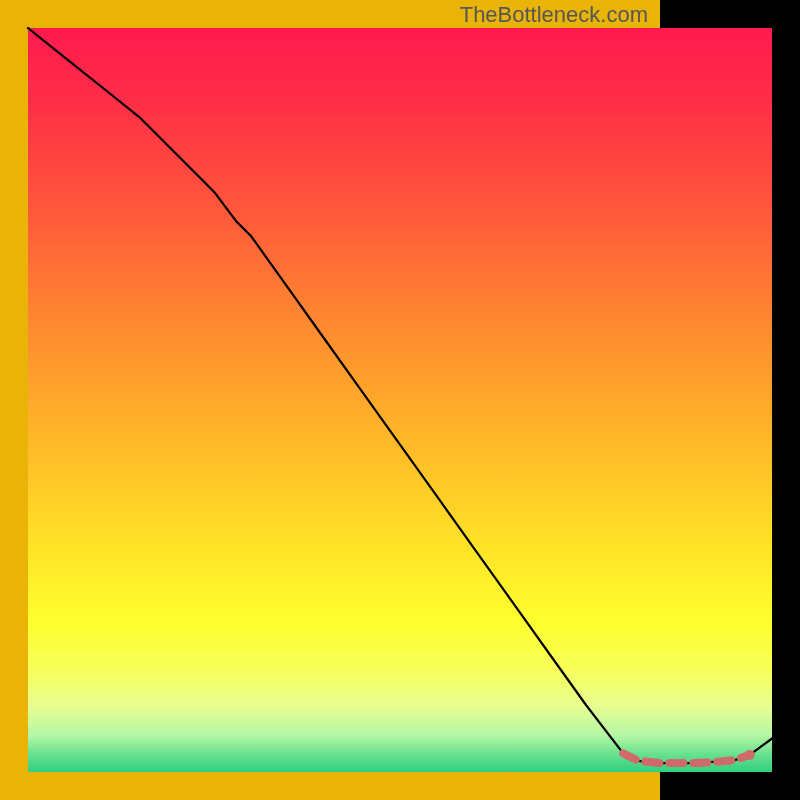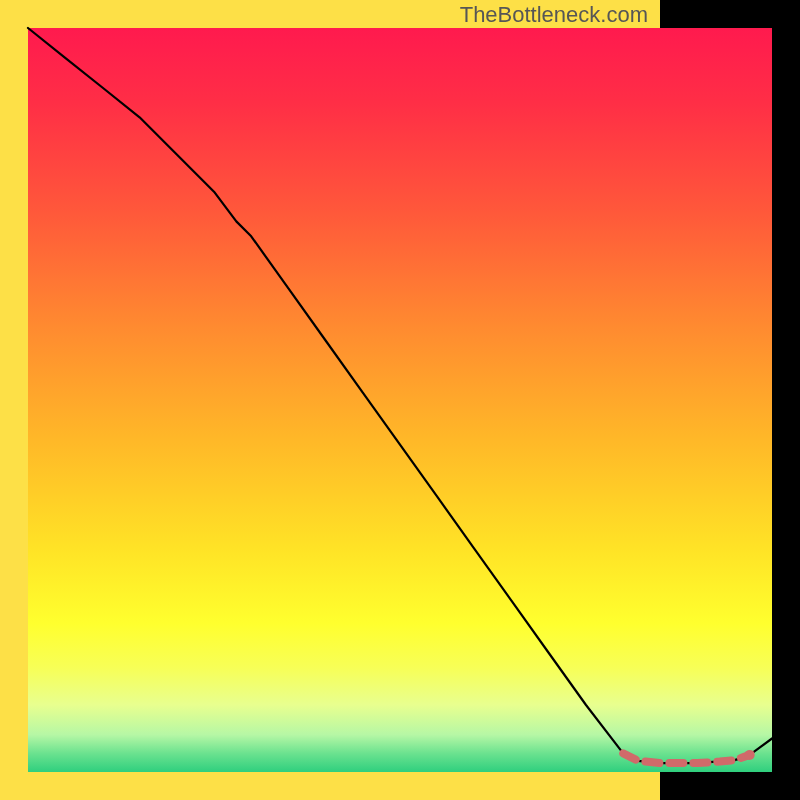--- a/index.html
+++ b/index.html
@@ -7,21 +7,21 @@
     padding: 0;
     width: 800px;
     height: 800px;
     background: #000;
     overflow: hidden;
   }
   .frame {
     position: relative;
     width: 660px;
     height: 800px;
-    background: #fde047;
+    background: #eab308;
   }
   .watermark {
     position: absolute;
     top: 2px;
     right: 12px;
     font-family: Arial, Helvetica, sans-serif;
     font-size: 22px;
     color: #565656;
     letter-spacing: 0px;
     font-weight: 400;

